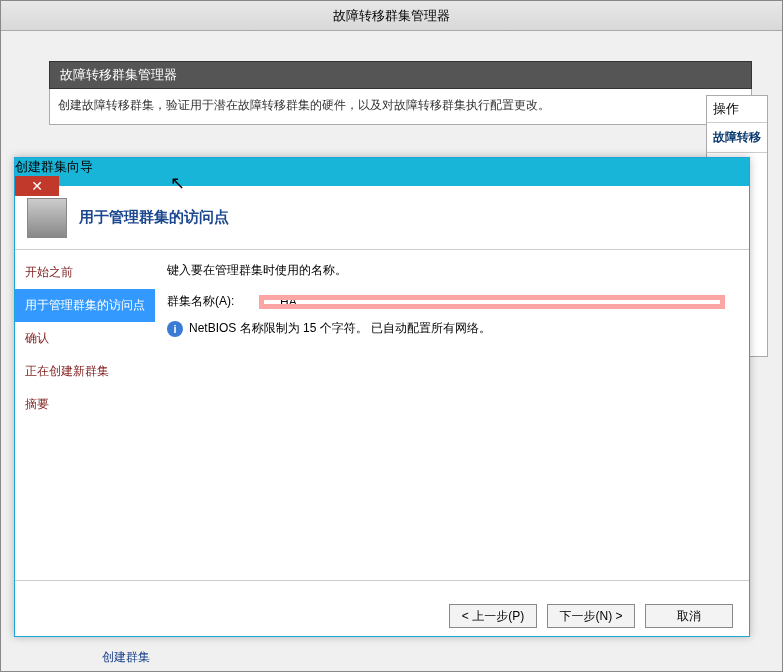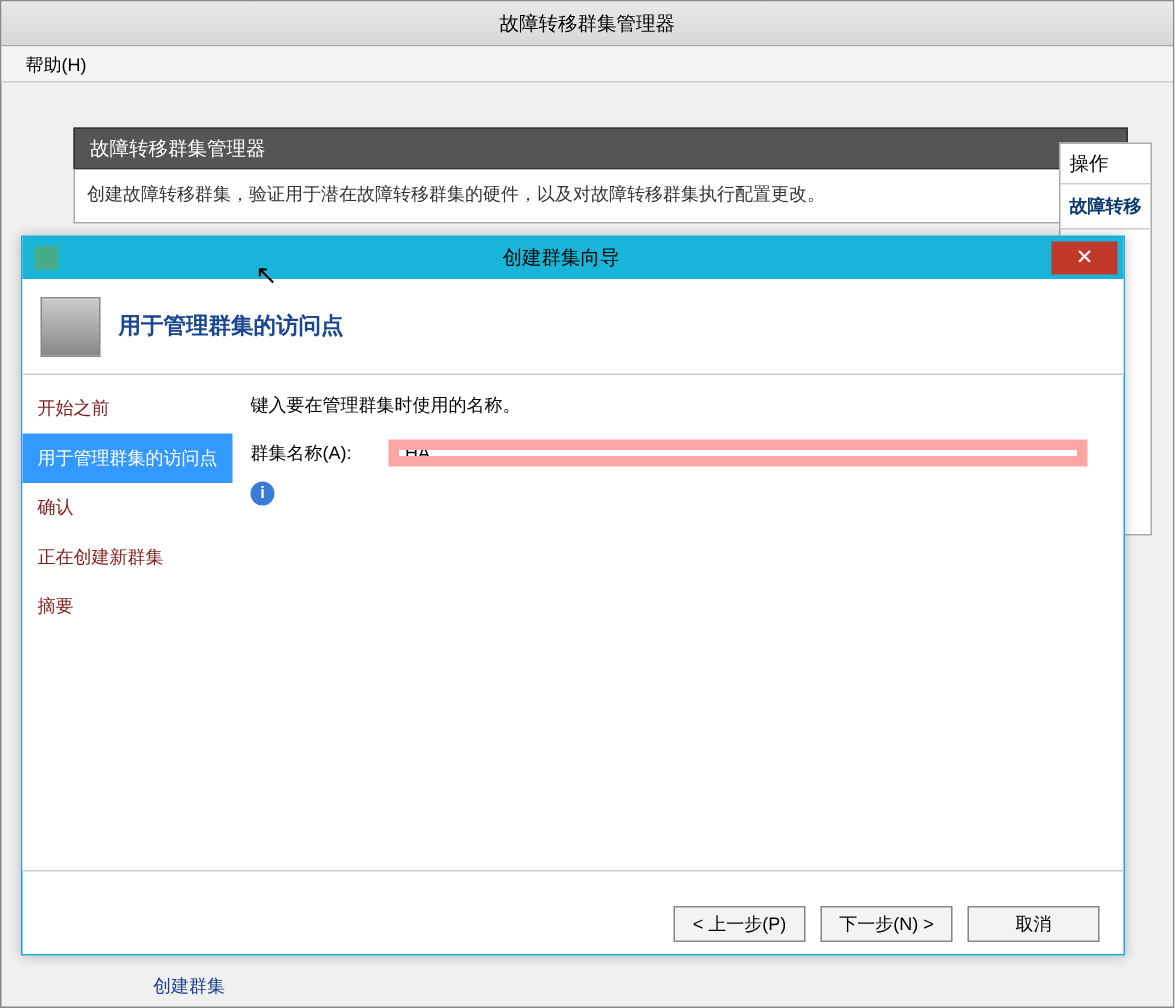--- a/index.html
+++ b/index.html
@@ -75,22 +75,23 @@
       height: 480px;
       background: #fff;
       border: 1px solid #1ca7d6;
       box-shadow: 0 0 8px rgba(0,0,0,.25);
       z-index: 100;
     }
     .wiz-titlebar {
       height: 28px;
       background: #19b5d8;
       display: flex;
-      align-items: center;
+      align-items: flex-start;
       position: relative;
+      flex-direction: column;
     }
     .wiz-titlebar .icon-sq {
       width: 16px; height: 16px; margin: 0 8px;
       background: #4a8; display:inline-block;
     }
     .wiz-title {
       flex: 1; text-align: center; color: #000; font-size: 13px;
     }
     .wiz-close {
       width: 44px; height: 22px; background: #c0392b; color: #fff;
@@ -121,21 +122,21 @@
       padding: 8px 10px; font-size: 12px; color:#7f1d1d;
     }
     .wiz-step.active { background:#3399ff; color:#fff; }
     .wiz-main {
       flex:1; padding: 12px 24px 12px 12px;
     }
     .prompt { margin-bottom: 14px; }
     .form-row { display:flex; align-items:center; margin-bottom:10px; }
     .form-label { width: 92px; }
     .form-input {
-      flex:1; height: 14px; border:7px solid #fca5a5; padding: 2px 4px;
+      flex:1; height: 14px; border:5px solid #fca5a5; padding: 2px 16px;
       font-family: inherit; font-size:12px;
     }
     .info-row { display:flex; align-items:center; margin: 10px 0 20px; }
     .info-ico {
       width:16px; height:16px; border-radius:50%;
       background:#3a7bd5; color:#fff; font-weight:bold;
       text-align:center; line-height:16px; font-size:11px; margin-right:6px;
     }
     .net-table-wrap {
       margin-left: 110px;
@@ -157,23 +158,20 @@
       position:absolute; left:170px; top:172px; font-size:18px; color:#000; z-index:200;
       pointer-events:none;
     }
     .sub-link { color:#1a3f8c; padding: 4px 0 4px 24px; font-size:12px; }
   </style>
 </head>
 <body>
 
 <div class="main-window">
   <div class="titlebar">故障转移群集管理器</div>
-  <div class="menubar">
-    <span>帮助(H)</span>
-  </div>
 
   <div class="content-area">
     <div class="panel-header">故障转移群集管理器</div>
     <div class="panel-body">创建故障转移群集，验证用于潜在故障转移群集的硬件，以及对故障转移群集执行配置更改。</div>
   </div>
 
   <div class="actions-pane">
     <div class="actions-head">操作</div>
     <div class="actions-title">故障转移</div>
     <div class="actions-item">验证配</div>
@@ -212,20 +210,21 @@
     <div class="wiz-main">
       <div class="prompt">键入要在管理群集时使用的名称。</div>
 
       <div class="form-row">
         <div class="form-label">群集名称(A):</div>
         <input class="form-input" type="text" value="HA" style="">
       </div>
 
       <div class="info-row">
         <span class="info-ico">i</span>
+        <span>NetBIOS 名称限制为 15 个字符。  已自动配置所有网络。</span>
       </div>
 
     </div>
   </div>
 
   <div class="wiz-footer">
     <button class="btn">&lt; 上一步(P)</button>
     <button class="btn">下一步(N) &gt;</button>
     <button class="btn">取消</button>
   </div>

